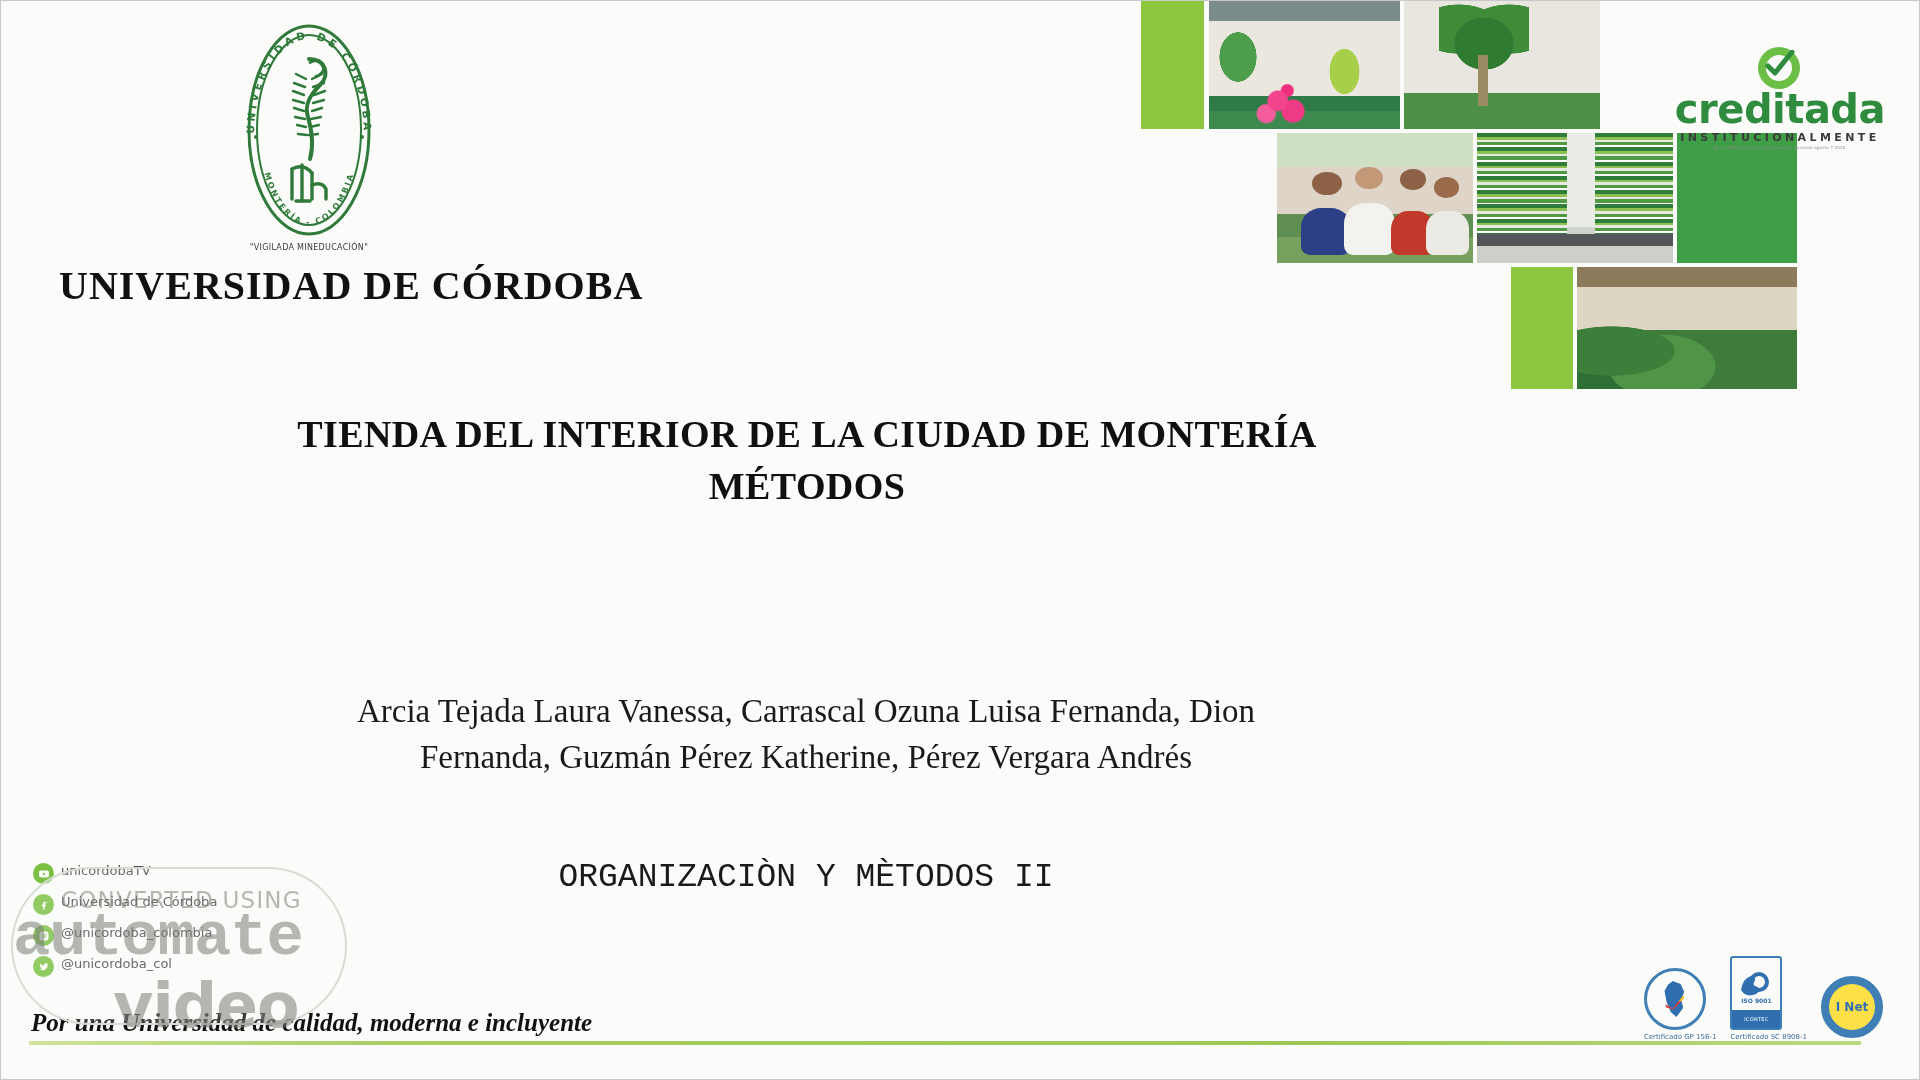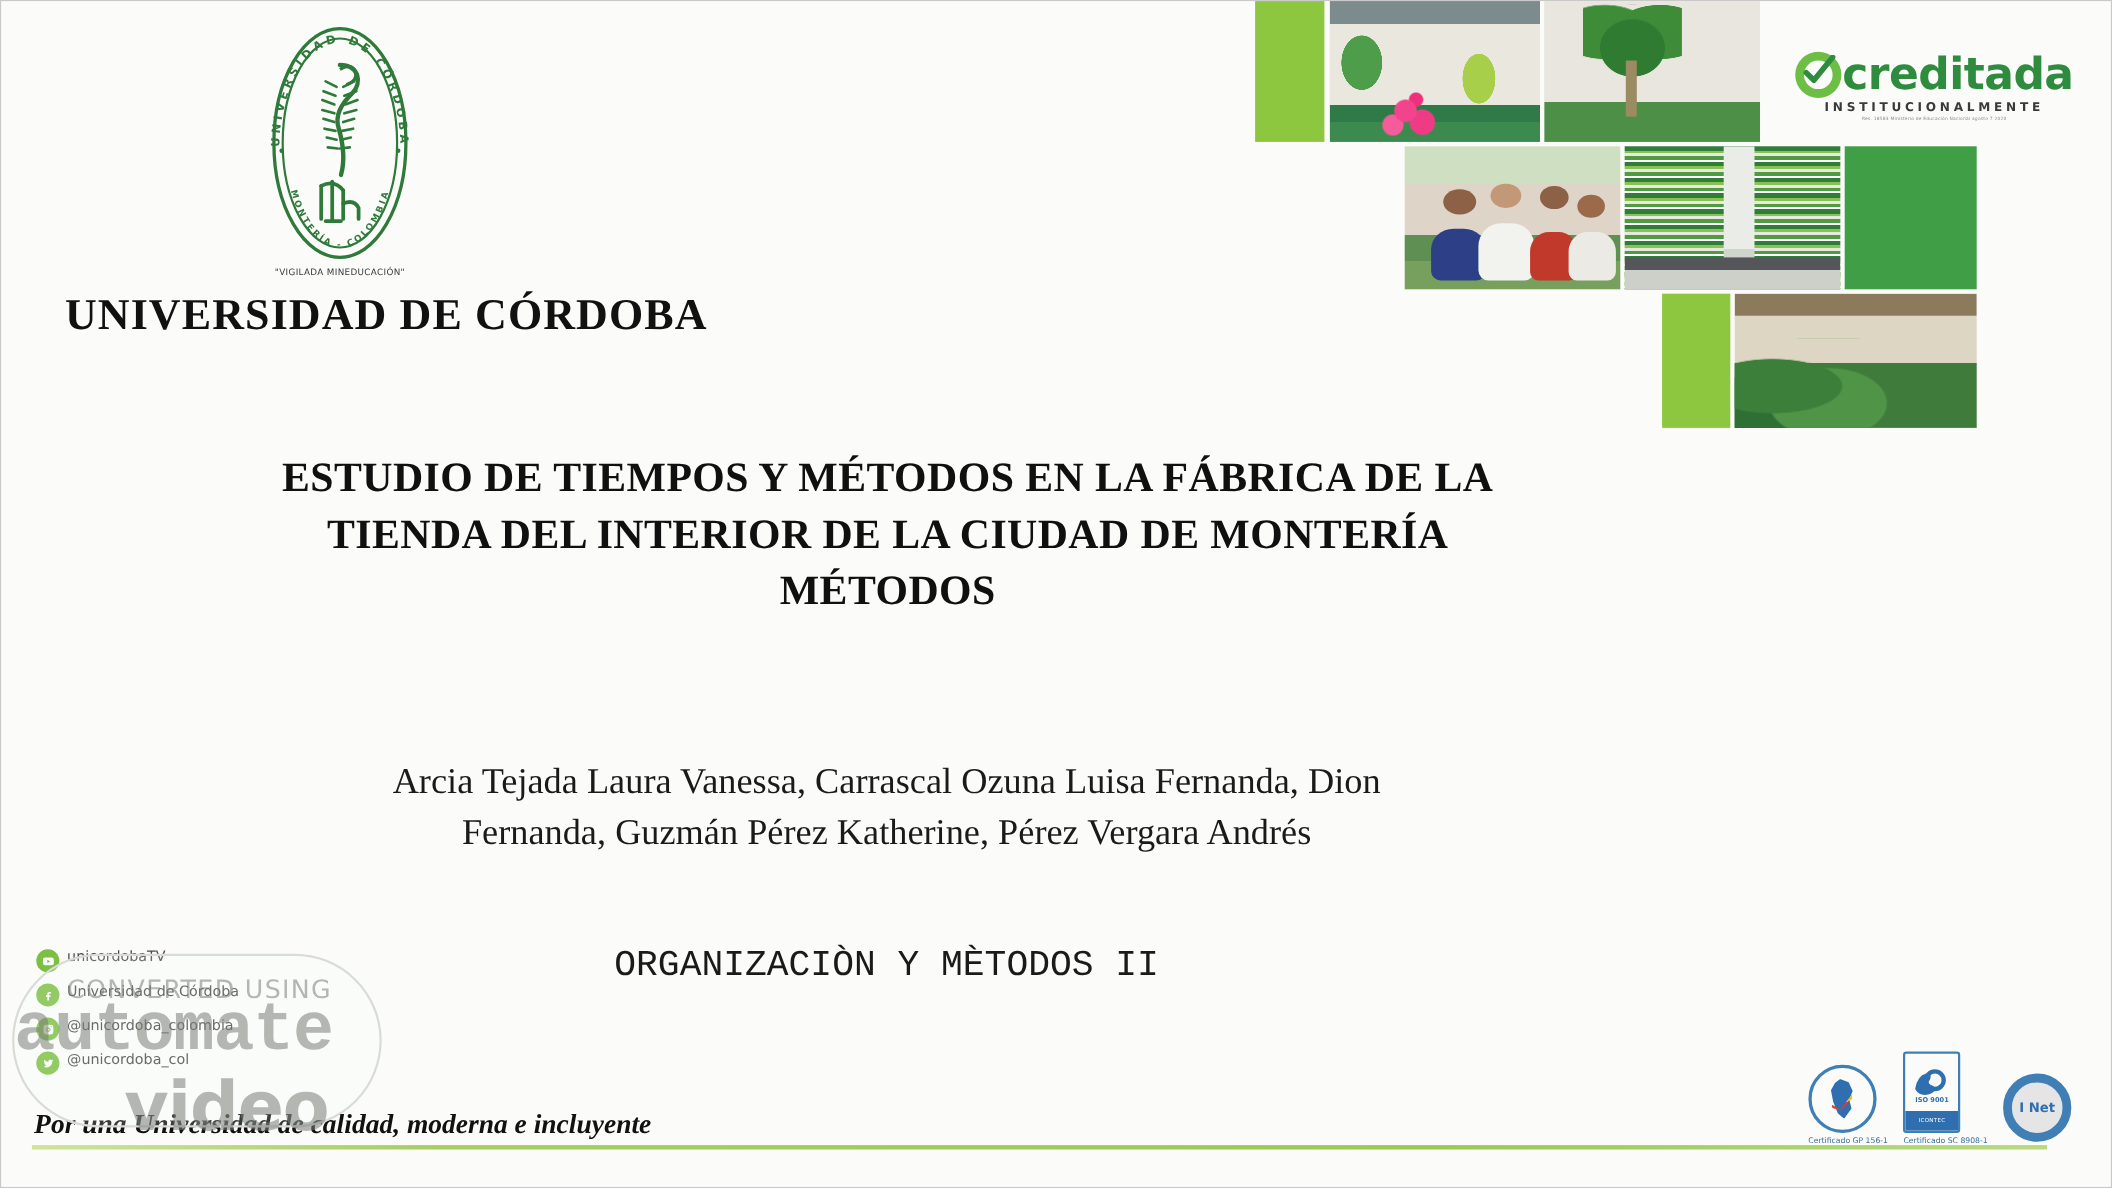--- a/index.html
+++ b/index.html
@@ -96,21 +96,21 @@
   .ph-pergola::after {
     content:""; position:absolute; left:-6%; top:34%; width:72%; height:70%;
     background:
       radial-gradient(ellipse at 30% 50%, #3b7f3a 0 40%, transparent 41%),
       radial-gradient(ellipse at 62% 68%, #4f9447 0 38%, transparent 39%),
       radial-gradient(ellipse at 18% 82%, #2f6f33 0 36%, transparent 37%);
   }
 
   
   .acreditada { position: absolute; top: 46px; right: 34px; text-align: center; z-index: 6; }
-  .acr-row { display: flex; align-items: center; justify-content: center; }
+  .acr-row { display: flex; align-items: center; justify-content: center; flex-direction: column; }
   .acr-mark { position: relative; width: 42px; height: 42px; margin-right: 1px; }
   .acr-mark .ring {
     position:absolute; inset:0; border-radius:50%;
     background: #6cbe45;
   }
   .acr-mark .hole {
     position:absolute; left:8px; top:8px; width:26px; height:26px;
     border-radius:50%; background:#fbfcf9;
   }
   .acr-mark .tick {
@@ -220,21 +220,21 @@
     position:absolute; left:0; right:0; top:56%;
     font-family:"DejaVu Sans", sans-serif; font-size:6px; color:#2f6fb0; font-weight:700;
   }
   .cert-iso .bar {
     position:absolute; left:0; right:0; bottom:0; height:18px; background:#2f6fb0;
     display:flex; align-items:center; justify-content:center;
   }
   .cert-iso .bar span { font-family:"DejaVu Sans", sans-serif; font-size:5px; color:#fff; letter-spacing:.3px; }
   .cert-iqnet {
     width: 62px; height: 62px; border-radius: 50%;
-    background:#e5e5e5; border: 8px solid #3f7fb5; position: relative;
+    background:#fde047; border: 8px solid #3f7fb5; position: relative;
     display:flex; align-items:center; justify-content:center;
   }
   .cert-iqnet .inner {
     font-family:"DejaVu Sans", sans-serif; font-weight:700; font-size:12px; color:#2f6fb0;
   }
   .cert-caption {
     font-family:"DejaVu Sans", sans-serif; font-size: 7px; color:#3a6e9e;
     margin-top: 3px; white-space: nowrap; text-align: center;
   }
 
@@ -353,21 +353,20 @@
         </text>
         <circle cx="22" cy="118" r="2" fill="#2f7a3a"></circle>
         <circle cx="128" cy="118" r="2" fill="#2f7a3a"></circle>
       </svg>
     </div>
     <div class="seal-caption">"VIGILADA MINEDUCACIÓN"</div>
     <div class="uni-name">UNIVERSIDAD DE CÓRDOBA</div>
   </div>
 
   <div class="title">
-    <div>ESTUDIO DE TIEMPOS Y MÉTODOS EN LA FÁBRICA DE LA</div>
     <div>TIENDA DEL INTERIOR DE LA CIUDAD DE MONTERÍA</div>
     <div>MÉTODOS</div>
   </div>
 
   <div class="authors">
     <div>Arcia Tejada Laura Vanessa, Carrascal Ozuna Luisa Fernanda, Dion</div>
     <div class="line2">Fernanda,  Guzmán Pérez Katherine, Pérez Vergara Andrés</div>
   </div>
 
   <div class="course">ORGANIZACIÒN Y MÈTODOS II</div>

